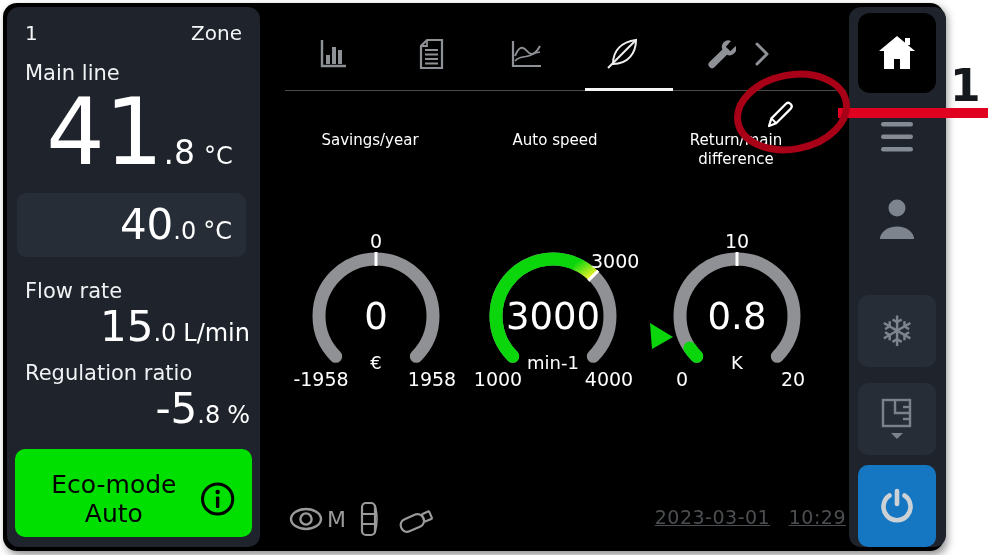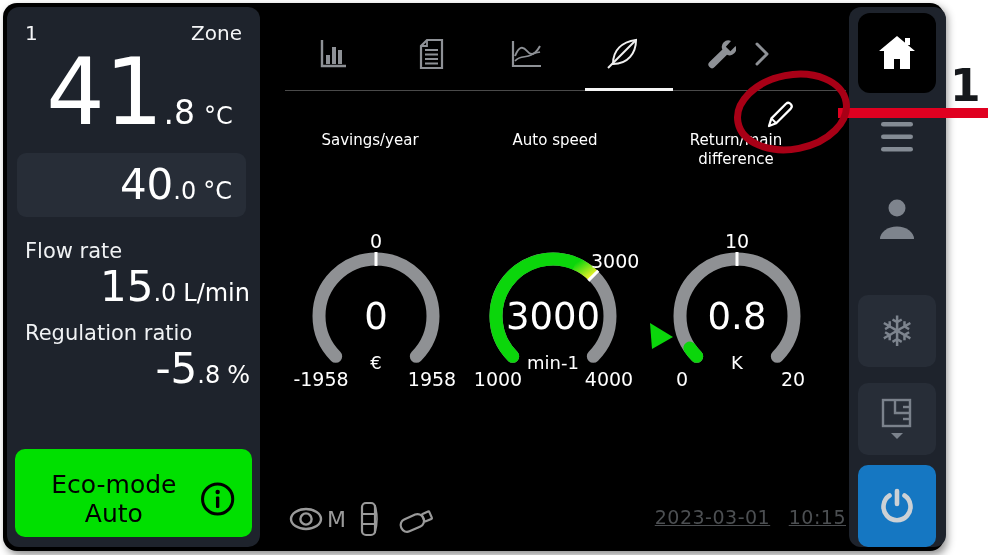--- a/index.html
+++ b/index.html
@@ -70,20 +70,21 @@
 <body>
 
 <div class="device">
 
   <aside class="left-panel">
     <div class="zone-head">
       <span>1</span>
       <span>Zone</span>
     </div>
 
+    <div class="panel-label">Main line</div>
     <div class="big-value">
       <span class="v-big">41</span>
       <span class="v-dec">.8</span>
       <span class="v-unit">°C</span>
     </div>
 
     <div class="set-card">
       <div class="mid-value">
         <span class="v-big">40</span>
         <span class="v-dec">.0</span>
@@ -219,21 +220,21 @@
     </svg>
     <svg width="48" height="36" viewBox="0 0 48 36">
       <g transform="rotate(-24 24 20)">
         <rect x="6" y="13" width="24" height="13" rx="6" fill="none" stroke="#9a9a9a" stroke-width="2.2"></rect>
         <rect x="30" y="15.5" width="8" height="8" rx="1" fill="none" stroke="#9a9a9a" stroke-width="2.2"></rect>
       </g>
     </svg>
   </div>
   <div class="datetime">
     <span>2023-03-01</span>
-    <span>10:15</span>
+    <span>10:29</span>
   </div>
 
   <aside class="right-sidebar">
     <button class="side-btn home-btn">
       <svg width="42" height="40" viewBox="0 0 42 40">
         <path d="M21 3 L3 18 h5 v18 h10 v-10 h6 v10 h10 V18 h5 Z" fill="#fff"></path>
         <rect x="29" y="5" width="5" height="7" fill="#fff"></rect>
       </svg>
     </button>
     <button class="side-btn menu-btn">

